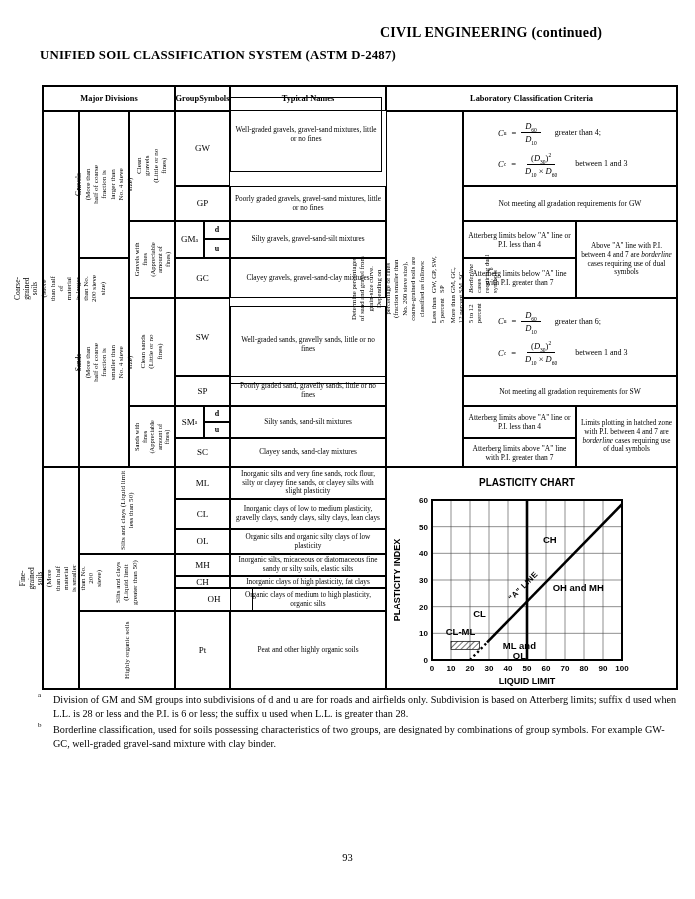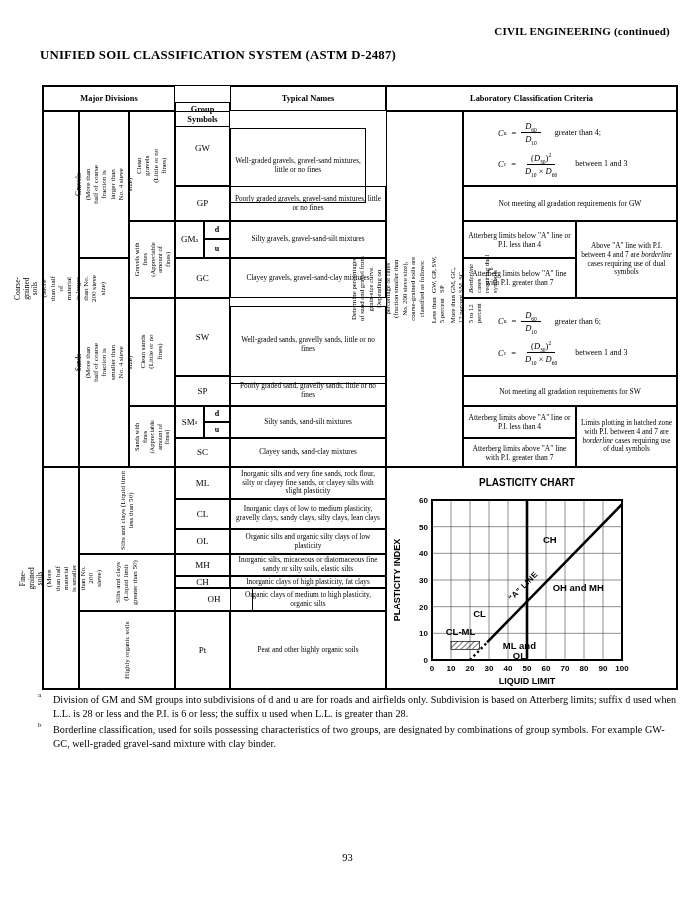--- a/index.html
+++ b/index.html
@@ -1,19 +1,19 @@
 <!DOCTYPE html>
 <html><head>
 <meta charset="utf-8">
 <style>
   html,body { margin:0; padding:0; background:#ffffff; }
   body { width:695px; height:899px; position:relative; font-family:"Liberation Serif", serif; color:#000; }
 
-  .running-header { position:absolute; top:25px; left:380px; width:290px; text-align:right;
-    font-size:11px; font-weight:bold; letter-spacing:0.2px; }
+  .running-header { position:absolute; top:25px; left:380px; width:290px; text-align:left;
+    font-size:14px; font-weight:bold; letter-spacing:0.2px; }
   .doc-title { position:absolute; top:48px; left:40px; font-size:12.8px; font-weight:bold; letter-spacing:0.2px; }
 
   .tbl { position:absolute; left:42px; top:85px; width:634px; height:603px; border:1.5px solid #000; box-sizing:content-box; }
   .cell { position:absolute; box-sizing:border-box; border:1px solid #000;
     display:flex; align-items:center; justify-content:center; text-align:center;
     font-size:7.3px; line-height:1.2; padding:1px 3px; }
   .hdr { font-weight:bold; font-size:8.4px; line-height:1.15; }
   .sym { font-size:9px; }
   .du  { font-size:8px; font-weight:bold; }
   .tn  { font-size:7.3px; }
@@ -58,21 +58,21 @@
 </style>
 </head>
 <body>
 
 <div class="running-header">CIVIL ENGINEERING (continued)</div>
 <div class="doc-title">UNIFIED SOIL CLASSIFICATION SYSTEM (ASTM D-2487)</div>
 
 <div class="tbl">
 
   <div class="cell hdr" style="left:0;top:0;width:132px;height:25px">Major Divisions</div>
-  <div class="cell hdr" style="left:132px;top:16px;width:55px;height:25px;flex-direction:column">
+  <div class="cell hdr" style="left:132px;top:0;width:55px;height:25px;flex-direction:row">
     <div>Group</div>
     <div>Symbols</div>
   </div>
   <div class="cell hdr" style="left:187px;top:0;width:156px;height:25px">Typical Names</div>
   <div class="cell hdr" style="left:343px;top:0;width:291px;height:25px">Laboratory Classification Criteria</div>
 
   <div class="cell" style="left:0;top:25px;width:36px;height:356px">
     <div class="rot" style="width:350px">
       <div class="t1">Coarse-grained soils</div>
       <div>(More than half of material is larger than No. 200 sieve size)</div>
@@ -140,21 +140,21 @@
   <div class="cell du" style="left:161px;top:336px;width:26px;height:16px">u</div>
   <div class="cell sym" style="left:132px;top:352px;width:55px;height:29px">SC</div>
   <div class="cell sym" style="left:132px;top:381px;width:55px;height:32px">ML</div>
   <div class="cell sym" style="left:132px;top:413px;width:55px;height:30px">CL</div>
   <div class="cell sym" style="left:132px;top:443px;width:55px;height:25px">OL</div>
   <div class="cell sym" style="left:132px;top:468px;width:55px;height:22px">MH</div>
   <div class="cell sym" style="left:132px;top:490px;width:55px;height:12px">CH</div>
   <div class="cell sym" style="left:132px;top:502px;width:78px;height:23px">OH</div>
   <div class="cell sym" style="left:132px;top:525px;width:55px;height:78px">Pt</div>
 
-  <div class="cell tn" style="left:187px;top:42px;width:136px;height:75px">Well-graded gravels, gravel-sand mixtures, little or no fines</div>
+  <div class="cell tn" style="left:187px;top:11px;width:152px;height:75px">Well-graded gravels, gravel-sand mixtures, little or no fines</div>
   <div class="cell tn" style="left:187px;top:100px;width:156px;height:35px">Poorly graded gravels, gravel-sand mixtures, little or no fines</div>
   <div class="cell tn" style="left:187px;top:135px;width:156px;height:37px">Silty gravels, gravel-sand-silt mixtures</div>
   <div class="cell tn" style="left:187px;top:172px;width:156px;height:40px">Clayey gravels, gravel-sand-clay mixtures</div>
   <div class="cell tn" style="left:187px;top:220px;width:156px;height:78px">Well-graded sands, gravelly sands, little or no fines</div>
   <div class="cell tn" style="left:187px;top:290px;width:156px;height:30px">Poorly graded sand, gravelly sands, little or no fines</div>
   <div class="cell tn" style="left:187px;top:320px;width:156px;height:32px">Silty sands, sand-silt mixtures</div>
   <div class="cell tn" style="left:187px;top:352px;width:156px;height:29px">Clayey sands, sand-clay mixtures</div>
   <div class="cell tn" style="left:187px;top:381px;width:156px;height:32px">Inorganic silts and very fine sands, rock flour, silty or clayey fine sands, or clayey silts with slight plasticity</div>
   <div class="cell tn" style="left:187px;top:413px;width:156px;height:30px">Inorganic clays of low to medium plasticity, gravelly clays, sandy clays, silty clays, lean clays</div>
   <div class="cell tn" style="left:187px;top:443px;width:156px;height:25px">Organic silts and organic silty clays of low plasticity</div>

